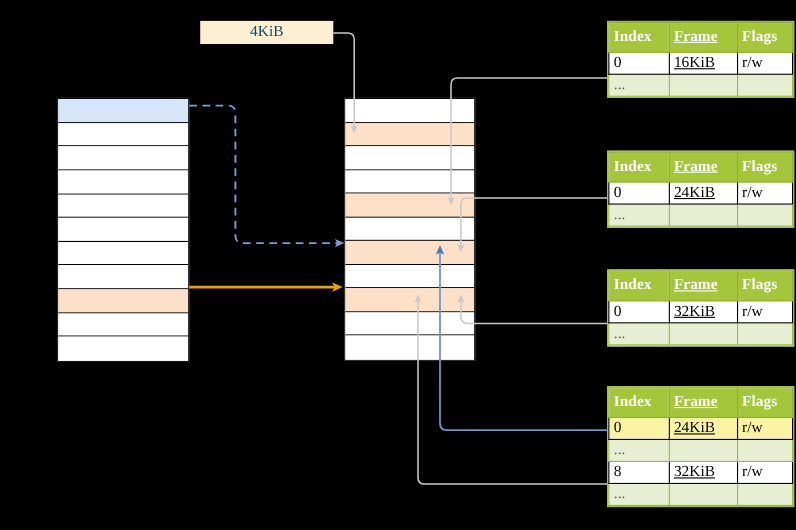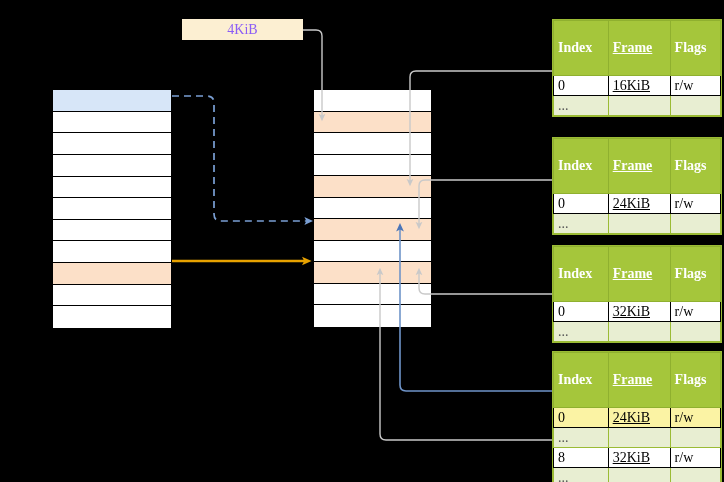--- a/index.html
+++ b/index.html
@@ -8,29 +8,29 @@
   #stage{position:absolute;left:0;top:0;width:724px;height:482px;}
 
   
   .memcol{position:absolute;border:1px solid #000;box-sizing:border-box;background:#fff;}
   .memrow{box-sizing:border-box;border-bottom:1px solid #000;background:#fff;}
   .memrow:last-child{border-bottom:none;}
   .r-blue{background:#d7e6f8;}
   .r-peach{background:#fce0c8;}
 
   
-  .sizelabel{position:absolute;background:#fcefd2;color:#8b5cf6;text-align:center;
+  .sizelabel{position:absolute;background:#fcefd2;color:#0c4a6e;text-align:center;
              font-size:14px;line-height:21px;height:21px;box-sizing:border-box;}
 
   
   .ptable{position:absolute;border:1px solid #9bbb35;border-collapse:collapse;
           background:#fff;}
   .ptable table{border-collapse:collapse;width:100%;}
   .ptable th{background:#a5c63b;color:#fff;font-weight:bold;font-size:14px;
-             border:1px solid #8fb02f;padding:19px 4px;text-align:left;
+             border:1px solid #8fb02f;padding:5px 4px;text-align:left;
              font-family:"Liberation Serif", serif;}
   .ptable td{border:1px solid #000;font-size:14px;padding:1px 4px;height:20px;
              box-sizing:border-box;background:#fff;color:#000;vertical-align:middle;}
   .ptable tr.dots td{background:#e8eed2;border:1px solid #9bbb35;color:#555;}
   .hl{background:#fbf3a4 !important;}
   .cw-index{width:50px;}
   .cw-frame{width:58px;text-decoration:underline;}
   .cw-flags{width:45px;}
 
   

